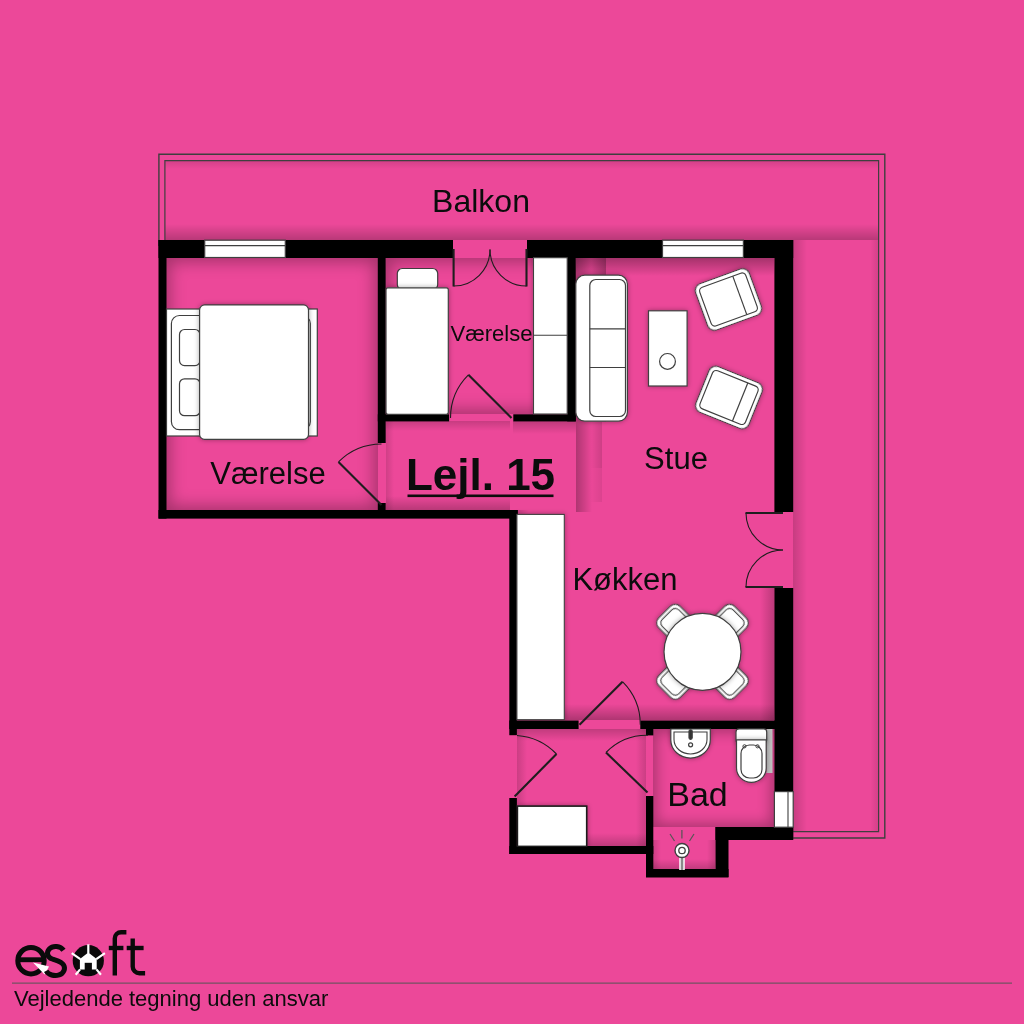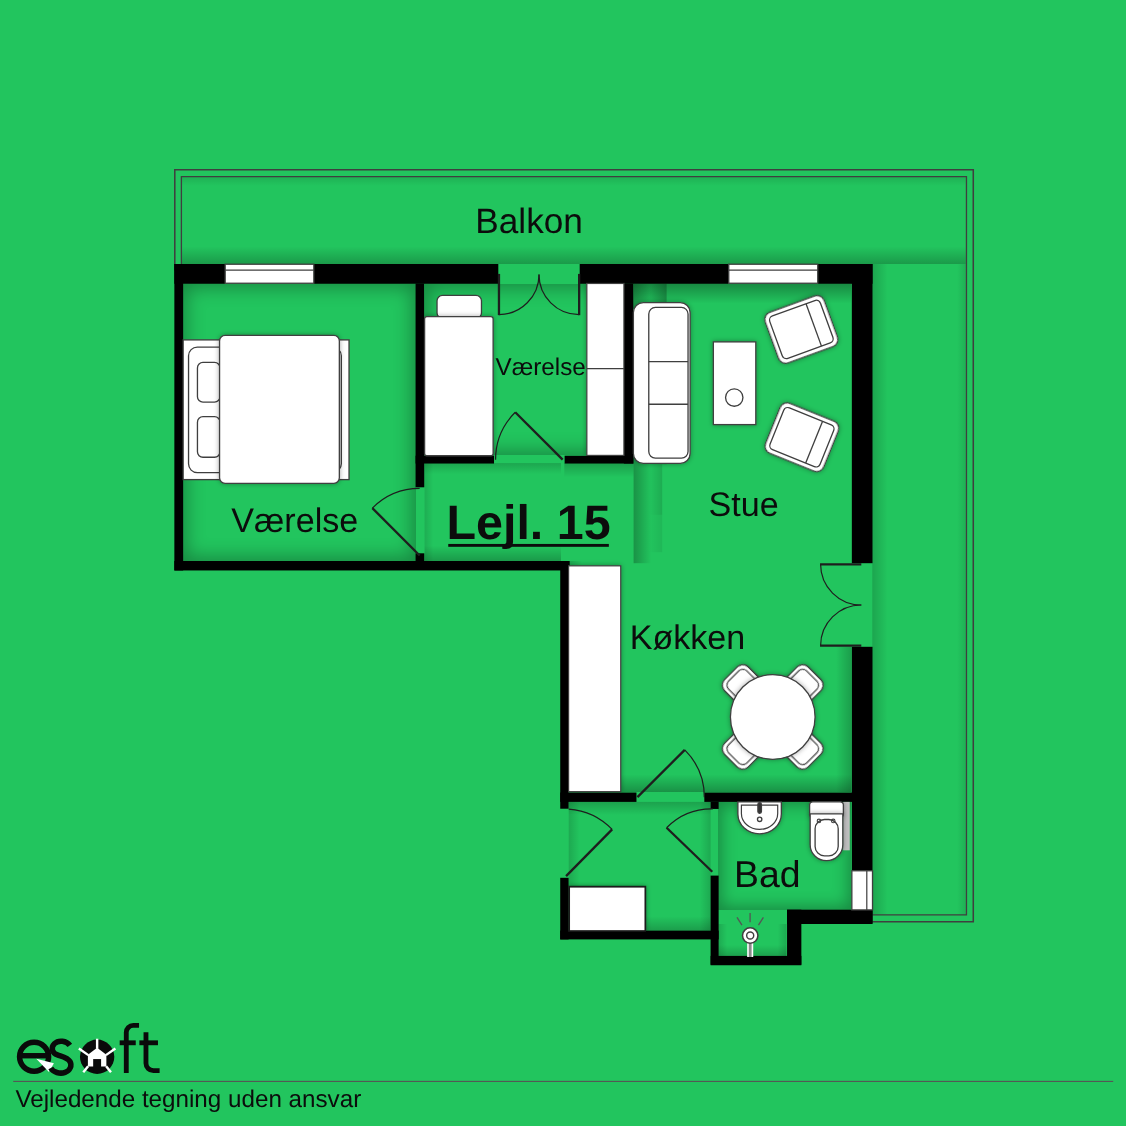--- a/index.html
+++ b/index.html
@@ -1,16 +1,16 @@
 <!DOCTYPE html>
 <html><head>
 <meta charset="utf-8">
 <style>
   html,body{margin:0;padding:0;background:#fff;}
-  #page{position:relative;width:1024px;height:1024px;background:#22c55e;overflow:hidden;
+  #page{position:relative;width:1024px;height:1024px;background:#ec4899;overflow:hidden;
         font-family:"Liberation Sans",sans-serif;}
   .sh{position:absolute;}
   svg{position:absolute;left:0;top:0;}
 </style>
 </head>
 <body>
 <div id="page">
 
   <div class="sh" style="left:165px;top:161px;width:713px;height:79px;background:
       linear-gradient(to top, rgba(0,0,0,0.22), rgba(0,0,0,0) 16px),

